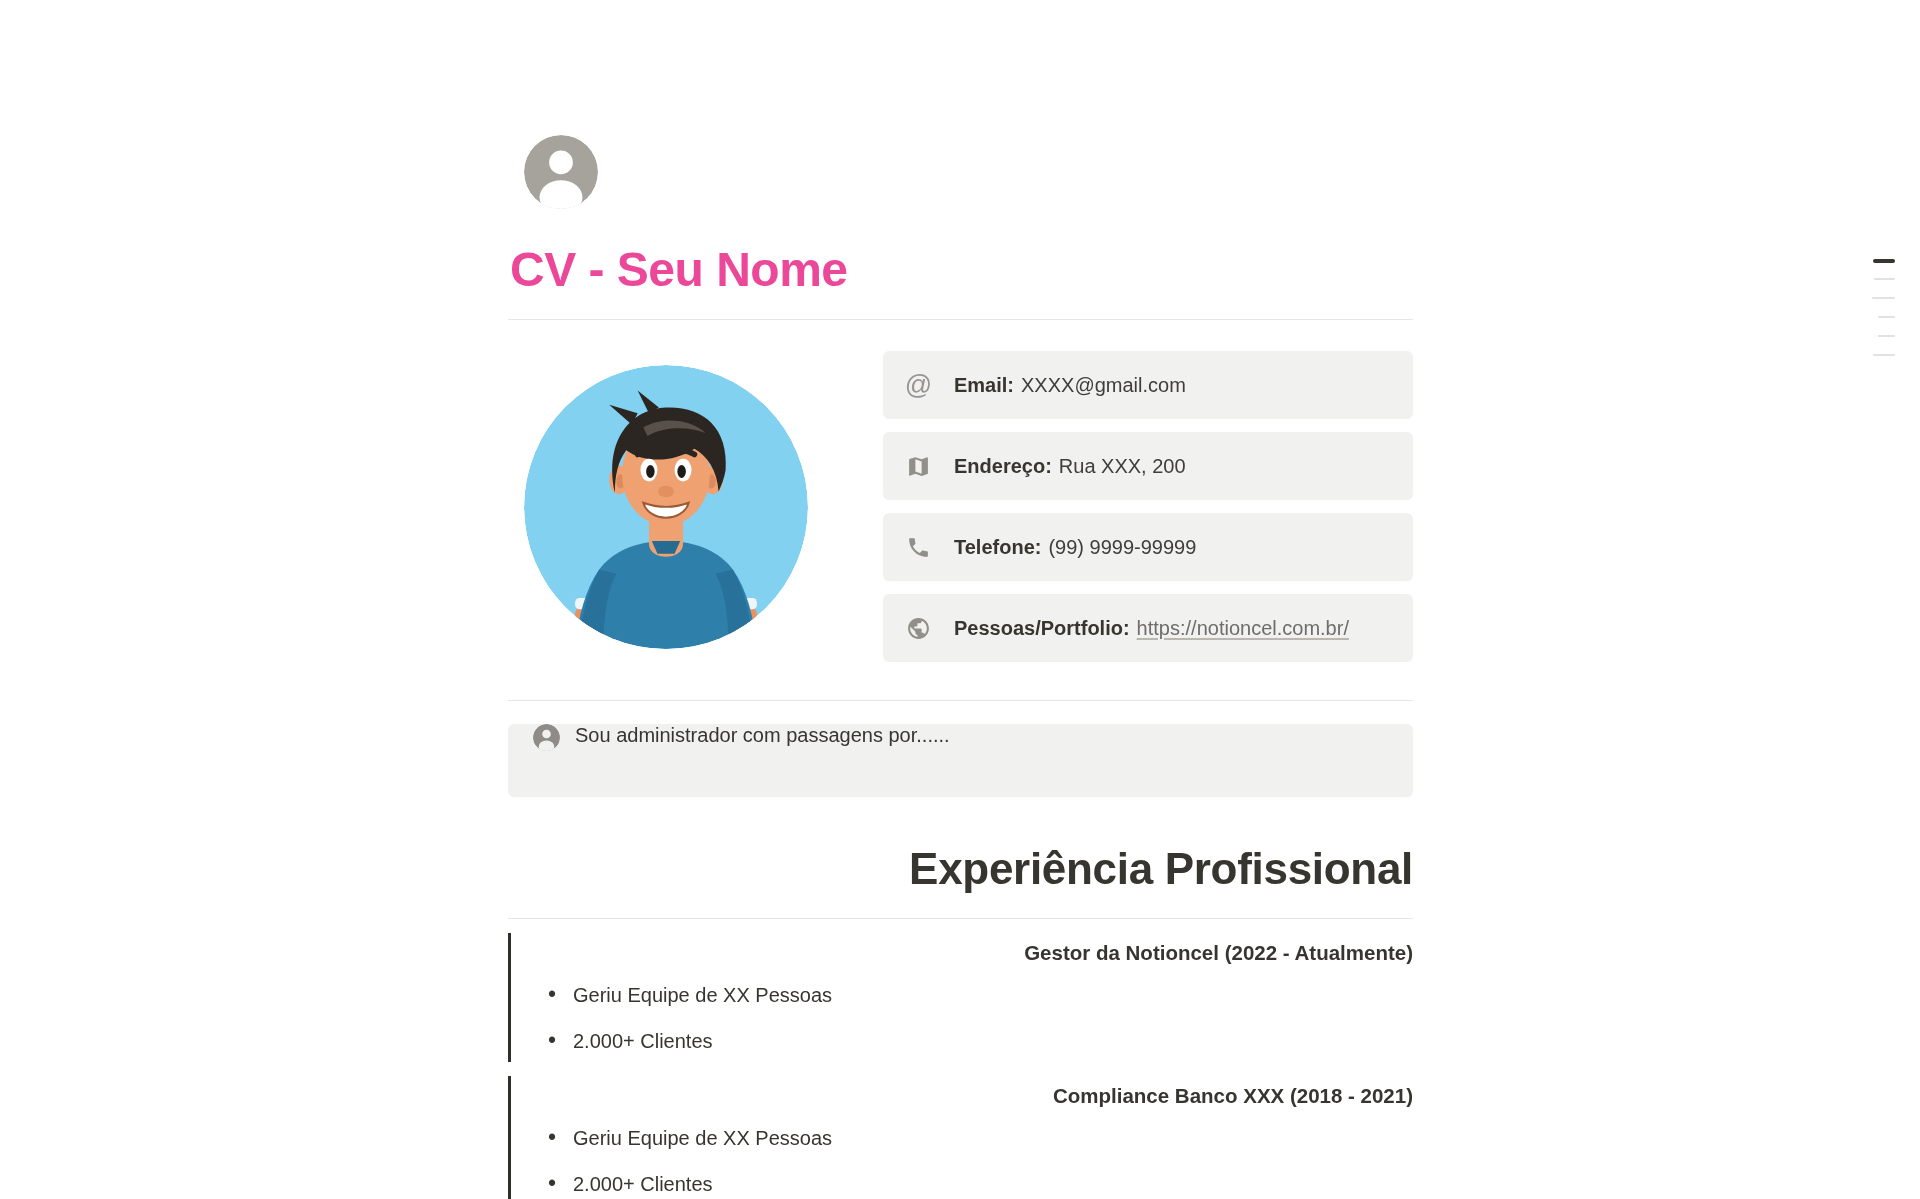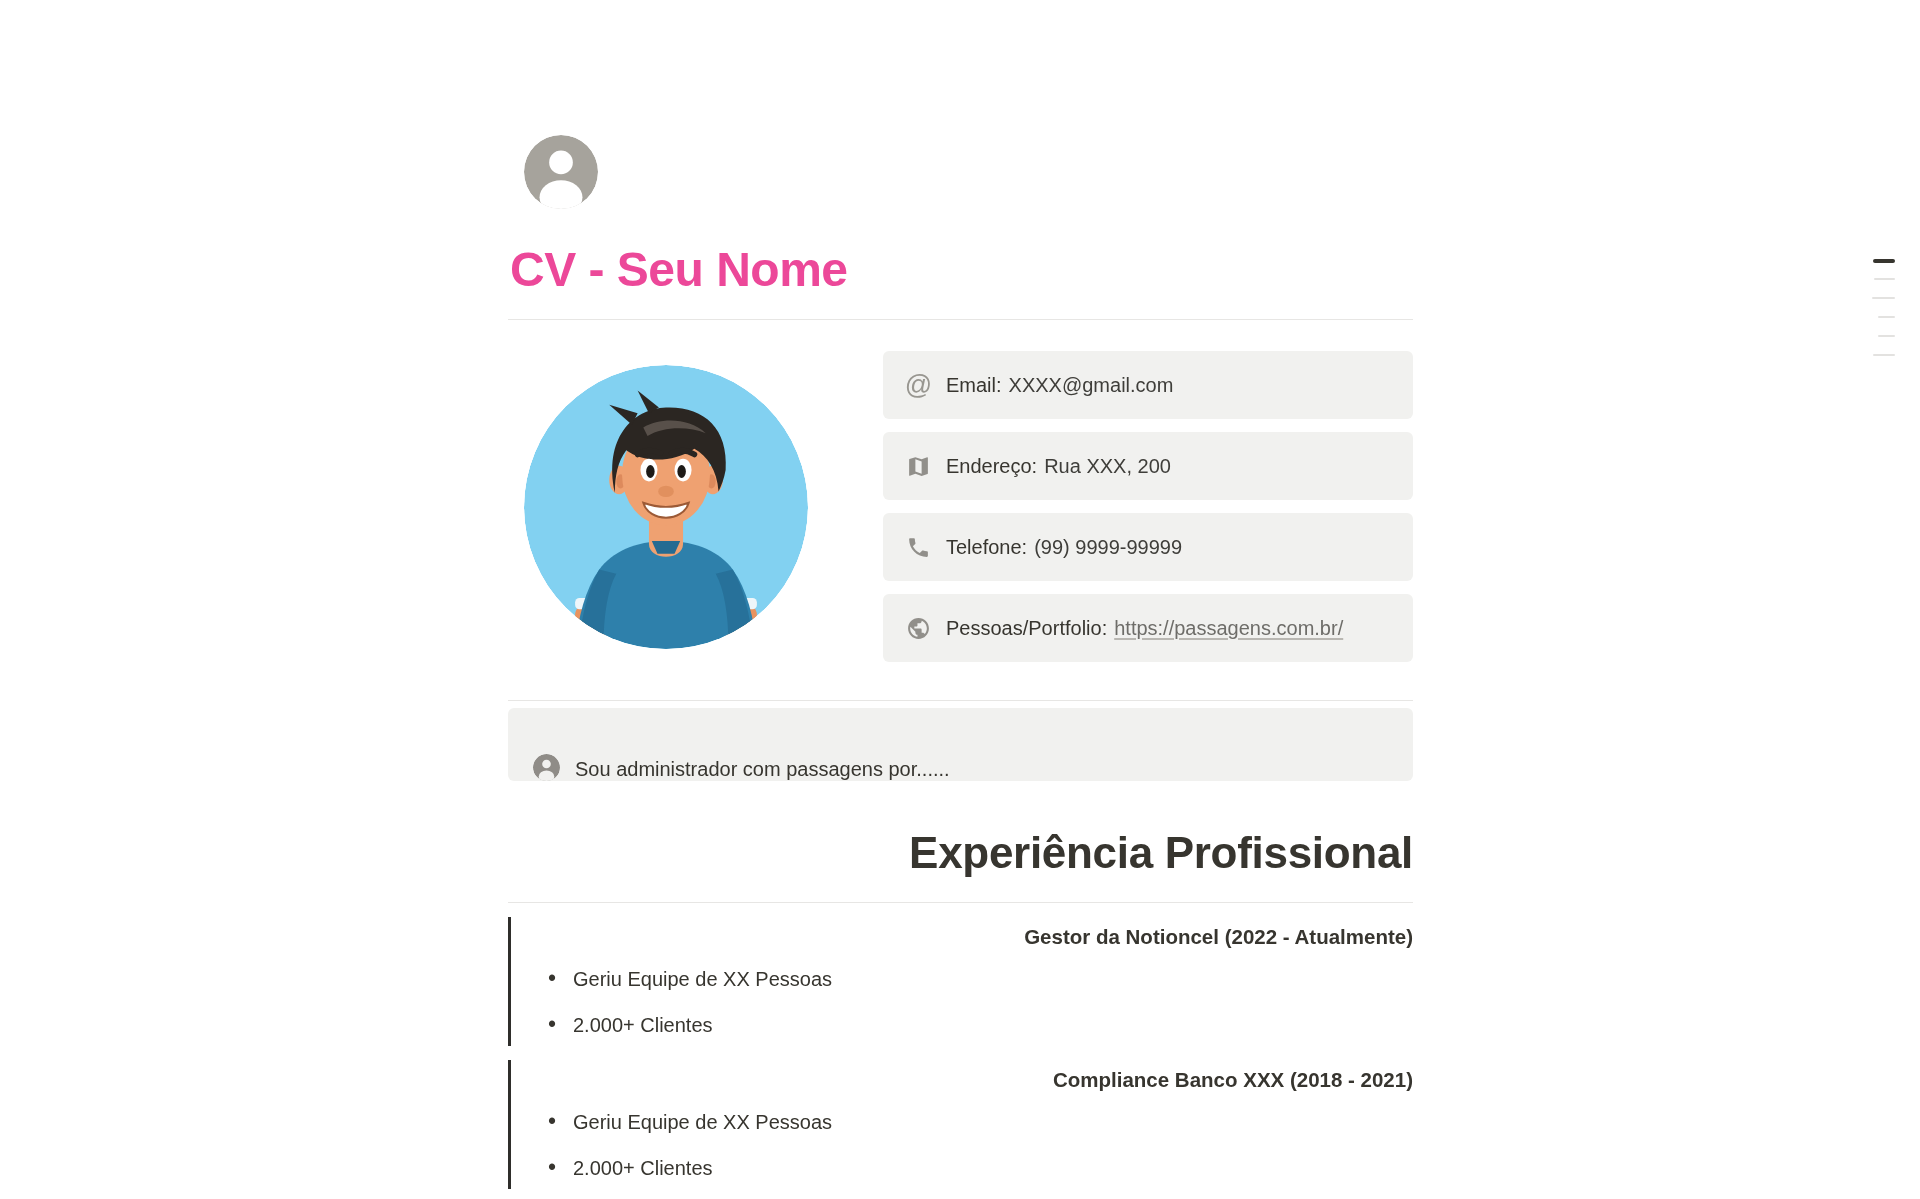--- a/index.html
+++ b/index.html
@@ -35,31 +35,31 @@
   .contact-row {
     height: 68px; background: #f1f1ef; border-radius: 6px;
     display: flex; align-items: center; padding: 0 18px 0 22px;
     margin-bottom: 13px; font-size: 20px;
   }
   .contact-row:last-child { margin-bottom: 0; }
   .row-icon { width: 27px; height: 27px; flex: none; margin-right: 14px;
     display: flex; align-items: center; justify-content: center; color: #918f8a; }
   .row-icon svg { width: 25px; height: 25px; fill: #918f8a; }
   .at-glyph { font-size: 27px; font-weight: 500; color: #989690; line-height: 1; }
-  .row-label { font-weight: 400; margin-right: 7px; color: #37352f; white-space: nowrap; }
+  .row-label { font-weight: 700; margin-right: 7px; color: #37352f; white-space: nowrap; margin-left: 8px; }
   .row-value { color: #3f3e3a; white-space: nowrap; }
   .row-value.link {
     color: #6e6d69; text-decoration: underline;
     text-decoration-color: #b9b7b2; text-underline-offset: 3px; cursor: pointer;
   }
 
   
   .callout {
-    margin-top: 7px; height: 73px; background: #f1f1ef; border-radius: 6px;
-    display: flex; align-items: flex-end; padding: 0 20px 0 25px; font-size: 20px;
+    margin-top: 23px; height: 73px; background: #f1f1ef; border-radius: 6px;
+    display: flex; align-items: flex-start; padding: 0 20px 0 25px; font-size: 20px;
   }
   .callout-icon { width: 27px; height: 27px; flex: none; margin-right: 15px; }
   .callout-icon svg { display: block; width: 100%; height: 100%; }
 
   .h2 {
     margin-top: 50px; font-size: 44px; font-weight: 700;
     line-height: 44px; color: #37352f; letter-spacing: -0.3px; text-align: right;
   }
 
   
@@ -207,21 +207,21 @@
         <span class="row-value">(99) 9999-99999</span>
       </div>
 
       <div class="contact-row">
         <span class="row-icon">
           <svg viewBox="0 0 24 24">
               <path d="M12 2C6.48 2 2 6.48 2 12s4.48 10 10 10 10-4.48 10-10S17.52 2 12 2zm-1 17.93c-3.95-.49-7-3.85-7-7.93 0-.62.08-1.21.21-1.79L9 15v1c0 1.1.9 2 2 2v1.93zm6.9-2.54c-.26-.81-1-1.39-1.9-1.39h-1v-3c0-.55-.45-1-1-1H8v-2h2c.55 0 1-.45 1-1V7h2c1.1 0 2-.9 2-2v-.41c2.93 1.19 5 4.06 5 7.41 0 2.08-.8 3.97-2.1 5.39z"></path>
             </svg>
         </span>
         <span class="row-label">Pessoas/Portfolio:</span>
-        <span class="row-value link">https://passagens.com.br/</span>
+        <span class="row-value link">https://notioncel.com.br/</span>
       </div>
 
     </div>
   </div>
 
   <div class="divider d2"></div>
 
   <div class="callout">
     <span class="callout-icon">
       <svg viewBox="0 0 100 100">

